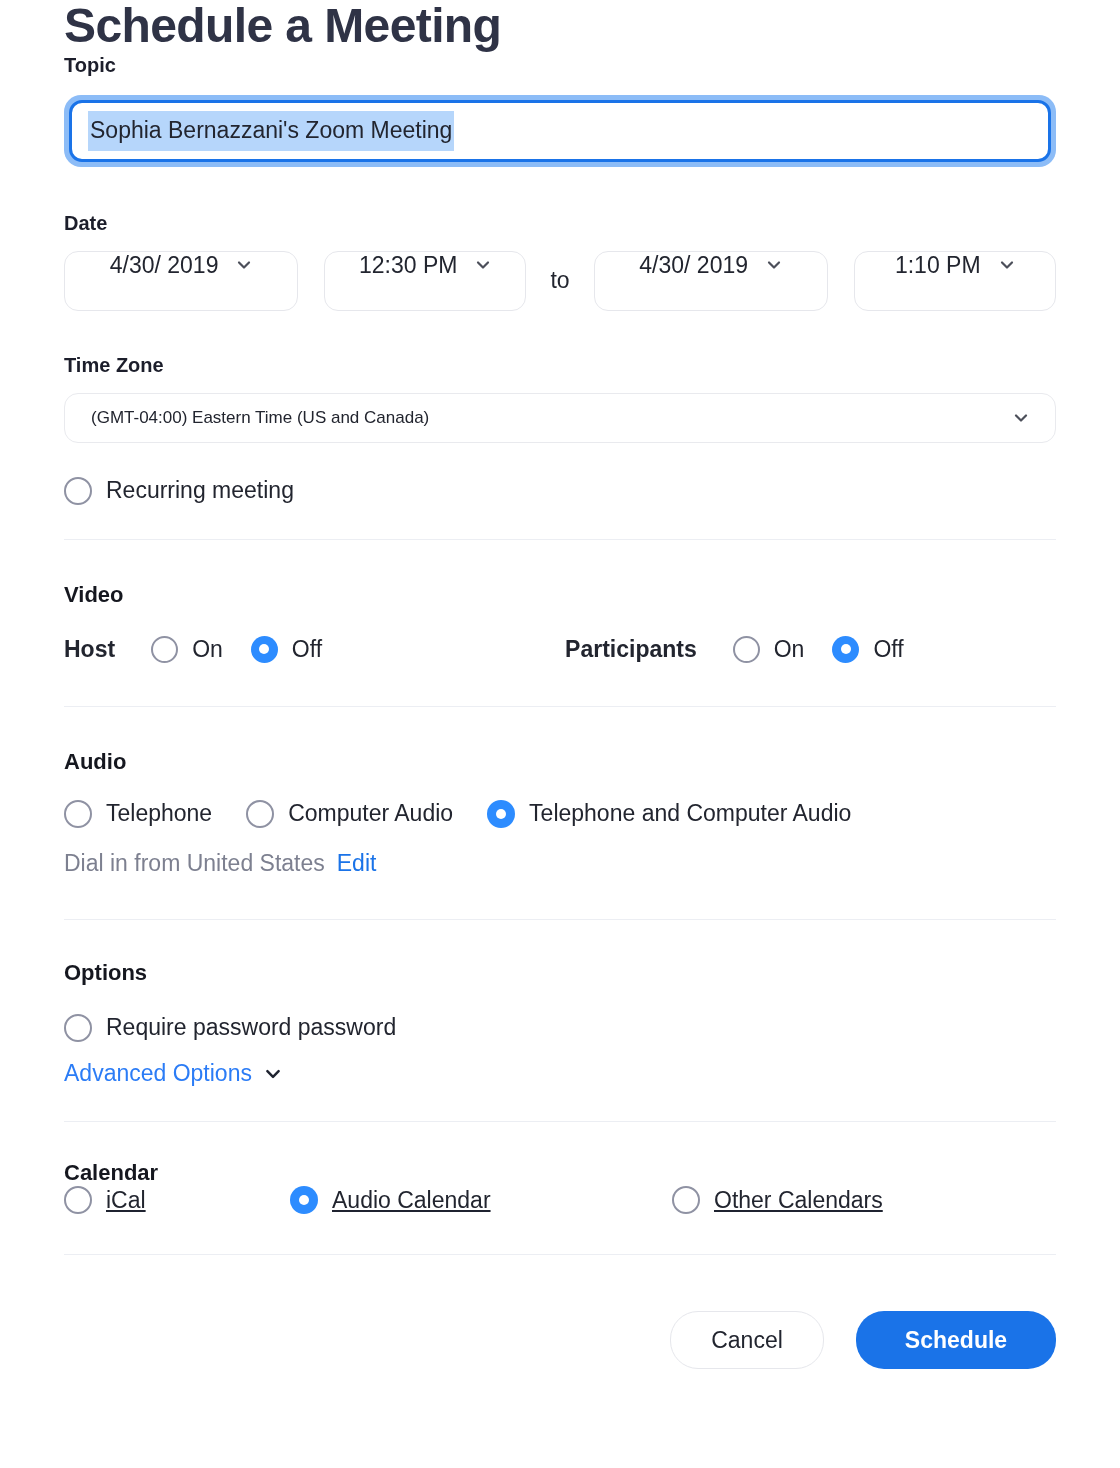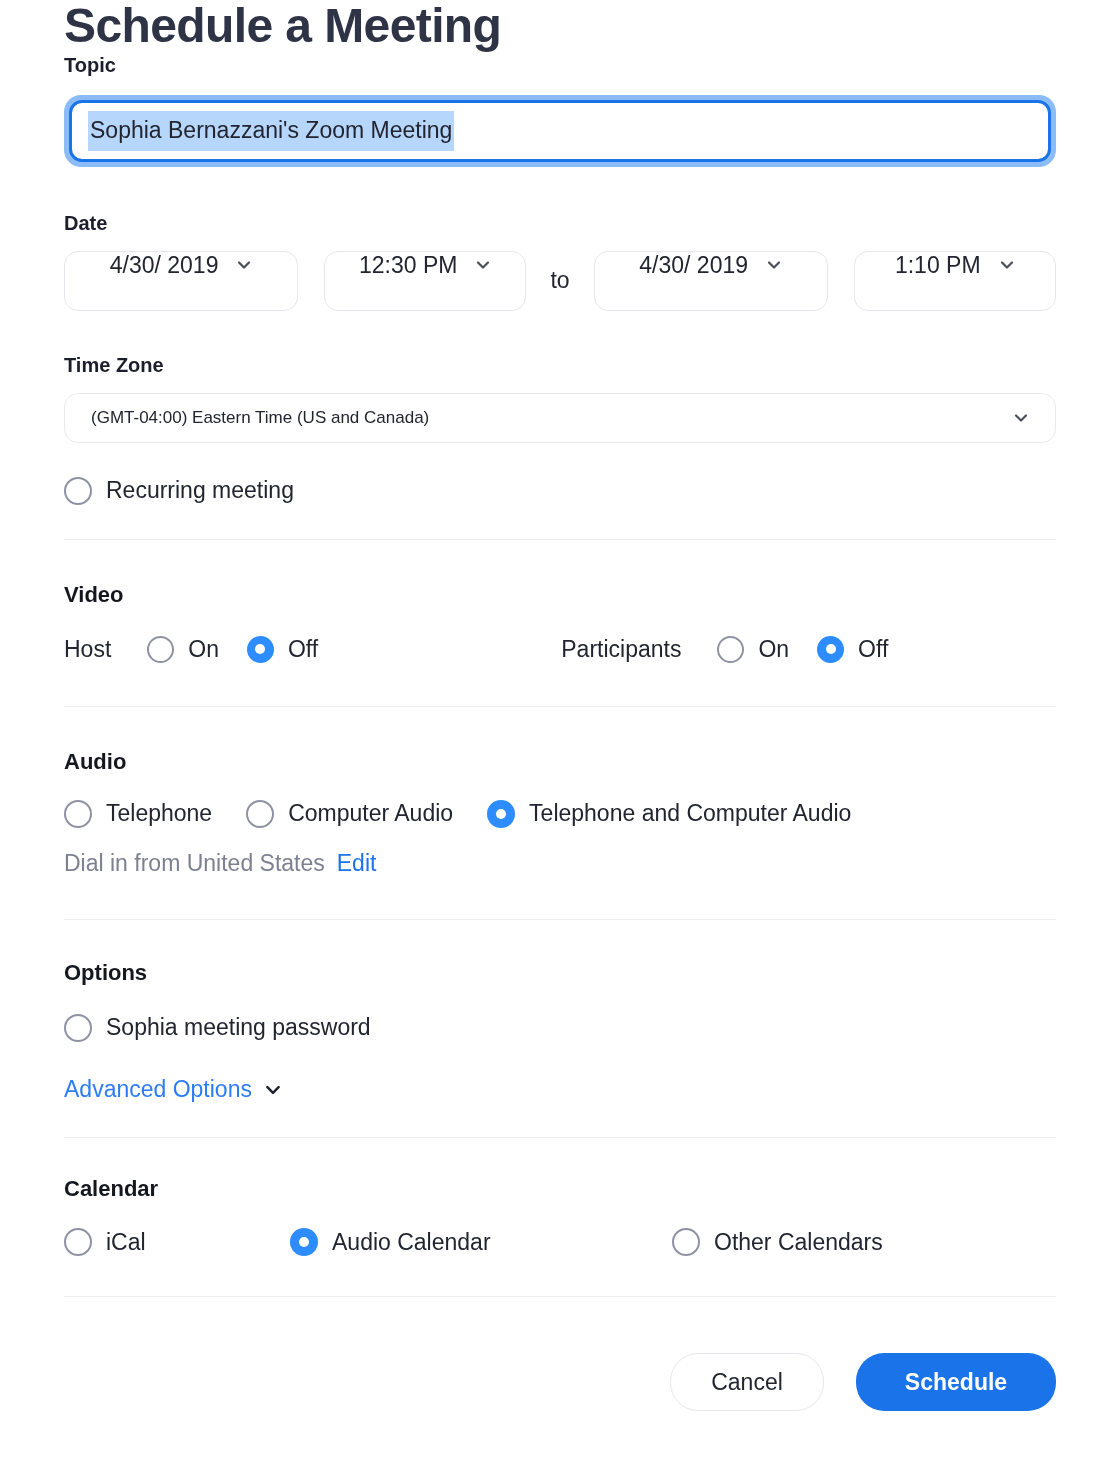--- a/index.html
+++ b/index.html
@@ -209,20 +209,21 @@
   .video-row {
     margin-top: 24px;
     display: flex;
     align-items: center;
     height: 34px;
   }
   .vlabel {
     font-size: 23px;
     color: #22252f;
     white-space: nowrap;
+    font-weight: bold;
   }
   .grp { display: flex; align-items: center; }
 
   
   .audio-head { margin-top: 42px; }
   .audio-row { margin-top: 24px; display: flex; align-items: center; }
   .dialin {
     margin-top: 22px;
     font-size: 23px;
     color: #7d8090;
@@ -233,34 +234,34 @@
   .link {
     color: #1a73e8;
     cursor: pointer;
     text-decoration: none;
   }
 
   
   .options-head { margin-top: 40px; }
   .options-row { margin-top: 28px; display: flex; align-items: center; }
   .adv-row {
-    margin-top: 34px;
+    margin-top: 18px;
     display: flex;
     align-items: center;
     gap: 12px;
     cursor: pointer;
   }
   .adv-row .adv-label {
     color: #2b7cf6;
     font-size: 23px;
   }
 
   
   .cal-head { margin-top: 38px; }
-  .cal-row { margin-top: 26px; display: flex; align-items: center; }
+  .cal-row { display: flex; align-items: center; text-decoration: underline; }
 
   
   .footer {
     margin-top: 56px;
     display: flex;
     justify-content: flex-end;
     align-items: center;
     gap: 32px;
     width: 992px;
   }
@@ -407,21 +408,21 @@
     <div class="dialin">
       <span>Dial in from United States</span>
       <span class="link">Edit</span>
     </div>
 
     <div class="divider" style="margin-top:42px;"></div>
 
     <div class="section-heading options-head">Options</div>
     <div class="options-row">
       <span class="radio"></span>
-      <span class="opt-text">Sophia meeting password</span>
+      <span class="opt-text">Require password password</span>
     </div>
     <div class="adv-row">
       <span class="adv-label">Advanced Options</span>
       <span class="chev">
         <svg viewBox="0 0 16 16" width="18" height="18">
             <path d="M3 5.5 L8 10.5 L13 5.5" fill="none" stroke="#1f2330" stroke-width="2.2" stroke-linecap="round" stroke-linejoin="round"></path>
           </svg>
       </span>
     </div>
 

